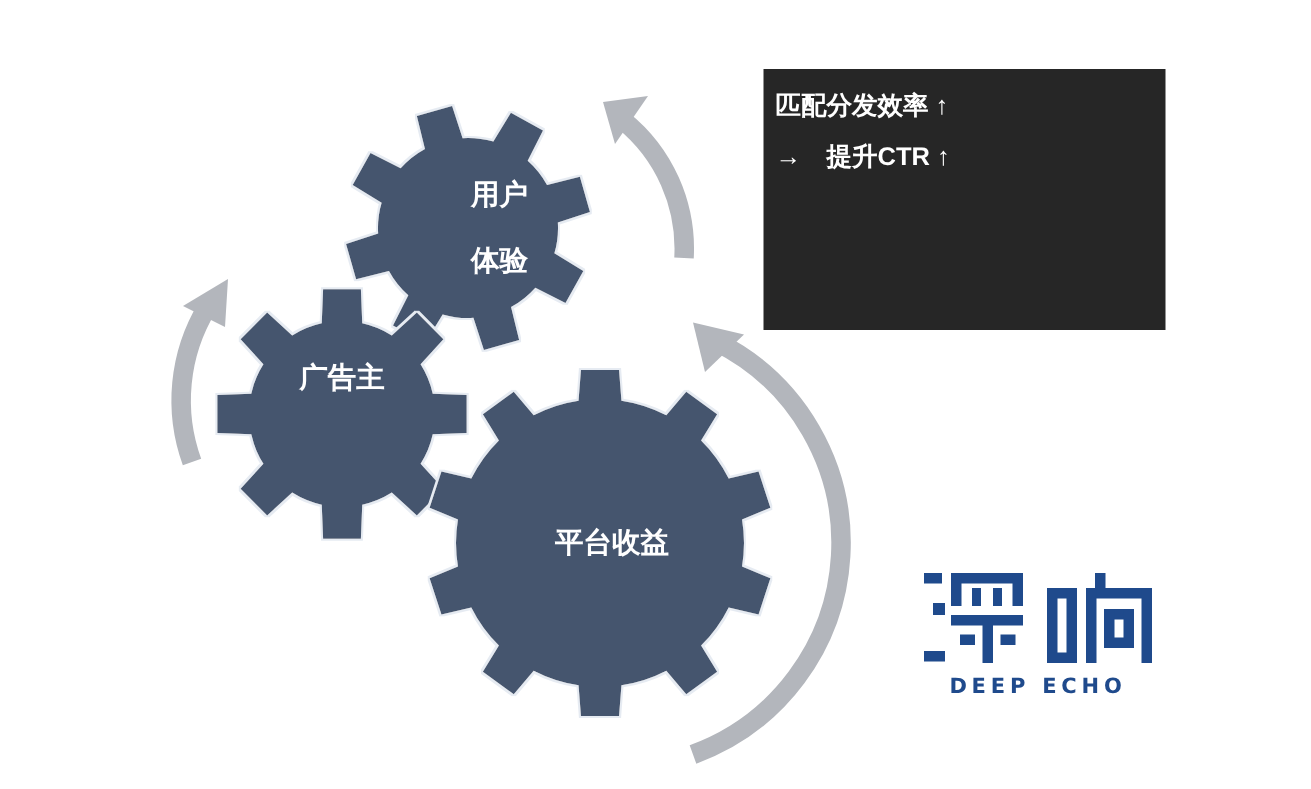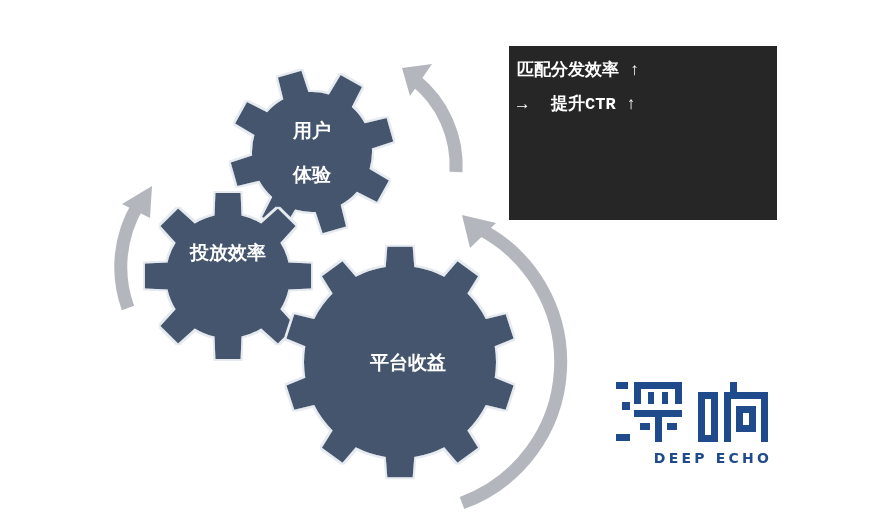--- a/index.html
+++ b/index.html
@@ -1,23 +1,23 @@
 <!DOCTYPE html>
 <html><head>
 <meta charset="utf-8">
 <style>
   html, body { margin:0; padding:0; background:#ffffff; }
   #stage { position:relative; width:874px; height:526px; overflow:hidden; background:#ffffff; font-family:"DejaVu Serif", serif; }
   svg#gears { position:absolute; left:0; top:0; }
   .gear-label { position:absolute; color:#ffffff; font-family:"DejaVu Serif", serif; font-weight:bold; font-size:19px; text-align:center; line-height:44px; white-space:nowrap; }
-  #info-box { position:absolute; left:509px; top:46px; width:268px; height:174px; background:#262626; color:#ffffff; font-family:Liberation Mono, monospace; font-weight:bold; font-size:17px; box-sizing:border-box; padding:8px 0 0 8px; }
+  #info-box { position:absolute; left:509px; top:46px; width:268px; height:174px; background:#262626; color:#ffffff; font-family:Liberation Sans, sans-serif; font-weight:bold; font-size:17px; box-sizing:border-box; padding:8px 0 0 8px; }
   .info-line { height:33.5px; line-height:33px; white-space:nowrap; }
   .info-arrow { display:inline-block; width:34px; font-weight:normal; }
   #logo { position:absolute; left:612px; top:378px; width:160px; height:95px; }
-  #logo-en { position:absolute; left:0; top:72px; width:160px; text-align:right; font-family:"DejaVu Sans", sans-serif; font-weight:bold; font-size:14px; letter-spacing:3.2px; color:#1f4a8c; }
+  #logo-en { position:absolute; left:0; top:72px; width:160px; text-align:center; font-family:"DejaVu Sans", sans-serif; font-weight:bold; font-size:14px; letter-spacing:3.2px; color:#1f4a8c; }
 </style>
 </head>
 <body>
 
 <div id="stage">
   <svg id="gears" width="874" height="526" viewBox="0 0 874 526">
     <defs>
       <filter id="glow" x="-20%" y="-20%" width="140%" height="140%">
         <feMorphology operator="dilate" radius="1.5" in="SourceAlpha" result="d"></feMorphology>
         <feFlood flood-color="#e6ebf2"></feFlood>
@@ -46,26 +46,26 @@
         <path d="M283.3,99.3 L277.9,77.4 L301.4,70.7 L308.4,92.1 A60,60 0 0 1 328.9,94.4 L328.9,94.4 L340.6,75.1 L362.0,87.0 L351.8,107.1 A60,60 0 0 1 364.7,123.3 L364.7,123.3 L386.6,117.9 L393.3,141.4 L371.9,148.4 A60,60 0 0 1 369.6,168.9 L369.6,168.9 L388.9,180.6 L377.0,202.0 L356.9,191.8 A60,60 0 0 1 340.7,204.7 L340.7,204.7 L346.1,226.6 L322.6,233.3 L315.6,211.9 A60,60 0 0 1 295.1,209.6 L295.1,209.6 L283.4,228.9 L262.0,217.0 L272.2,196.9 A60,60 0 0 1 259.3,180.7 L259.3,180.7 L237.4,186.1 L230.7,162.6 L252.1,155.6 A60,60 0 0 1 254.4,135.1 L254.4,135.1 L235.1,123.4 L247.0,102.0 L267.1,112.2 A60,60 0 0 1 283.3,99.3 Z" fill="#44546e"></path>
       </g>
     <g id="gear-left" filter="url(#glow)">
         <path d="M214.5,215.5 L215.4,192.9 L240.6,192.9 L241.5,215.5 A62,62 0 0 1 261.2,223.6 L261.2,223.6 L277.9,208.4 L295.6,226.1 L280.4,242.8 A62,62 0 0 1 288.5,262.5 L288.5,262.5 L311.1,263.4 L311.1,288.6 L288.5,289.5 A62,62 0 0 1 280.4,309.2 L280.4,309.2 L295.6,325.9 L277.9,343.6 L261.2,328.4 A62,62 0 0 1 241.5,336.5 L241.5,336.5 L240.6,359.1 L215.4,359.1 L214.5,336.5 A62,62 0 0 1 194.8,328.4 L194.8,328.4 L178.1,343.6 L160.4,325.9 L175.6,309.2 A62,62 0 0 1 167.5,289.5 L167.5,289.5 L144.9,288.6 L144.9,263.4 L167.5,262.5 A62,62 0 0 1 175.6,242.8 L175.6,242.8 L160.4,226.1 L178.1,208.4 L194.8,223.6 A62,62 0 0 1 214.5,215.5 Z" fill="#44546e"></path>
       </g>
     <g id="gear-big" filter="url(#glow)">
         <path d="M385.7,267.1 L387.3,246.7 L412.7,246.7 L414.3,267.1 A96,96 0 0 1 444.2,276.8 L444.2,276.8 L457.5,261.2 L478.1,276.2 L467.4,293.6 A96,96 0 0 1 485.8,319.0 L485.8,319.0 L505.7,314.3 L513.6,338.5 L494.7,346.3 A96,96 0 0 1 494.7,377.7 L494.7,377.7 L513.6,385.5 L505.7,409.7 L485.8,405.0 A96,96 0 0 1 467.4,430.4 L467.4,430.4 L478.1,447.8 L457.5,462.8 L444.2,447.2 A96,96 0 0 1 414.3,456.9 L414.3,456.9 L412.7,477.3 L387.3,477.3 L385.7,456.9 A96,96 0 0 1 355.8,447.2 L355.8,447.2 L342.5,462.8 L321.9,447.8 L332.6,430.4 A96,96 0 0 1 314.2,405.0 L314.2,405.0 L294.3,409.7 L286.4,385.5 L305.3,377.7 A96,96 0 0 1 305.3,346.3 L305.3,346.3 L286.4,338.5 L294.3,314.3 L314.2,319.0 A96,96 0 0 1 332.6,293.6 L332.6,293.6 L321.9,276.2 L342.5,261.2 L355.8,276.8 A96,96 0 0 1 385.7,267.1 Z" fill="#44546e"></path>
       </g>
   </svg>
 
-  <div class="gear-label" style="left:272px; top:108px; width:80px;">
+  <div class="gear-label" style="left:272px; top:108px; width:80px;text-align:right;">
     <div>用户</div>
     <div>体验</div>
   </div>
   <div class="gear-label" style="left:168px; top:230px; width:120px;">
-    <div>投放效率</div>
+    <div>广告主</div>
   </div>
   <div class="gear-label" style="left:348px; top:340px; width:120px;">
     <div>平台收益</div>
   </div>
 
   <div id="info-box">
     <div class="info-line">匹配分发效率 ↑</div>
     <div class="info-line">
       <span class="info-arrow">→</span><span>提升CTR ↑</span>
     </div>

